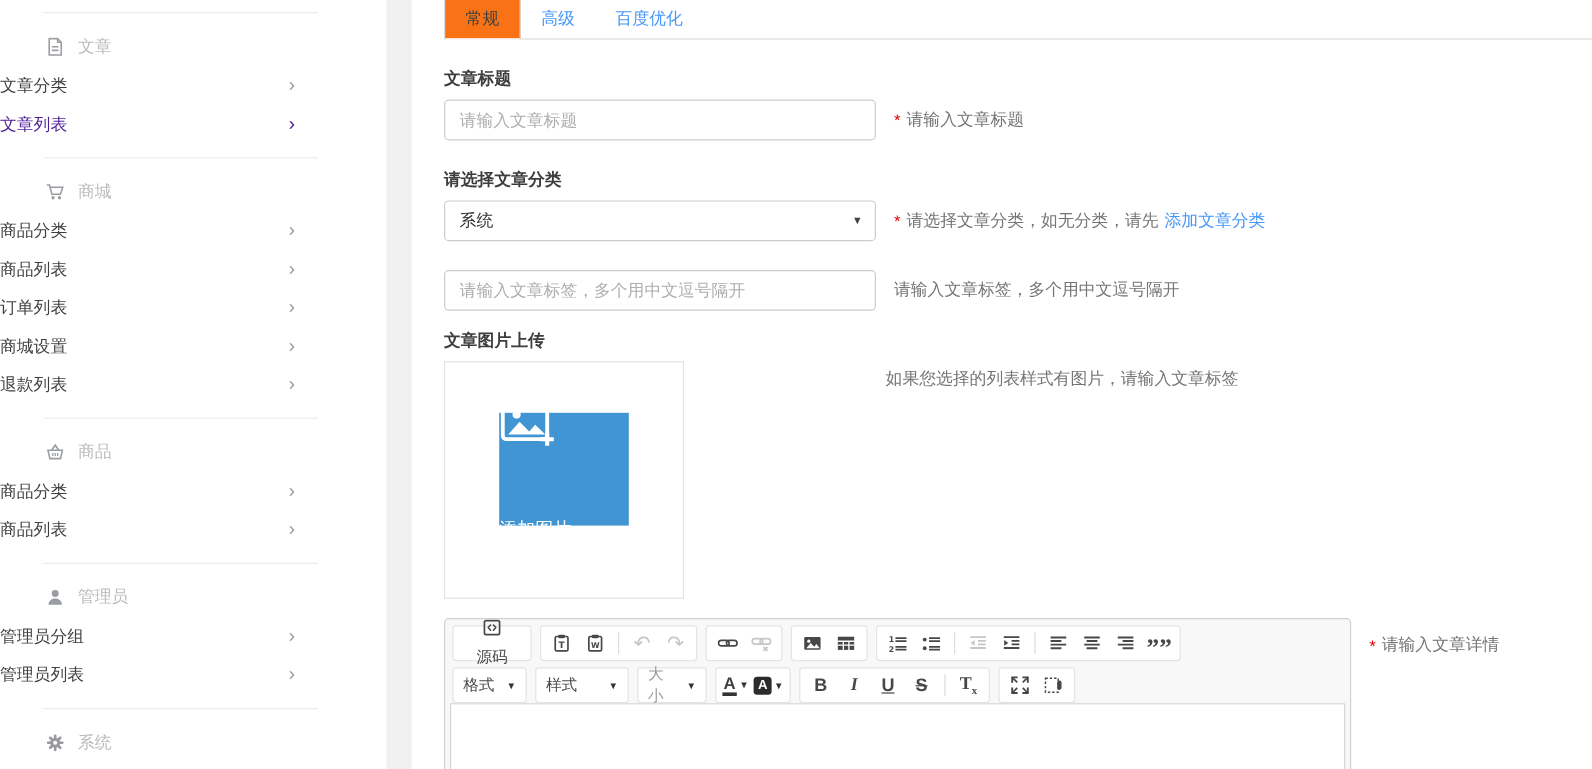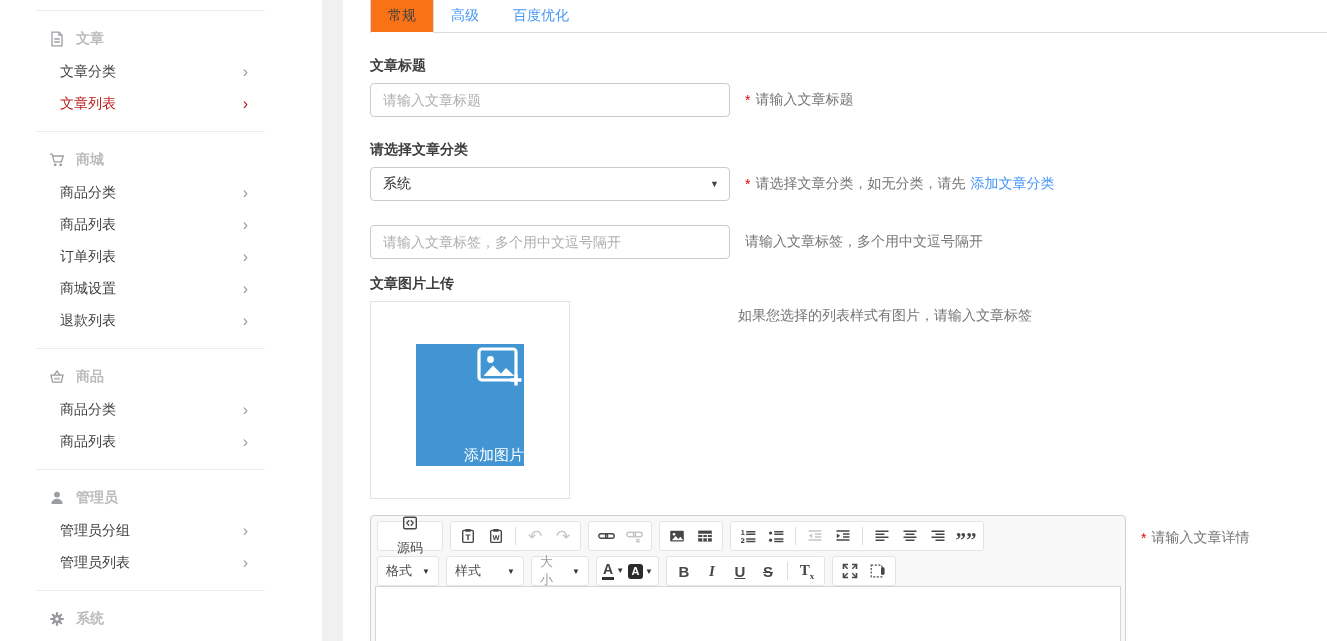--- a/index.html
+++ b/index.html
@@ -4,27 +4,27 @@
 <style>
   * { box-sizing: border-box; margin: 0; padding: 0; }
   html,body { width:1327px; height:641px; overflow:hidden; background:#fff;
     font-family:"Liberation Sans","DejaVu Sans",sans-serif; font-size:14px; color:#404040; }
   .layout { display:flex; width:1327px; height:641px; }
 
   
   .sidebar { width:322px; background:#fff; flex:none; padding-top:0; overflow:hidden; }
   .side-divider { border-top:1px solid #ececec; margin:11px 0 11px 36px; width:229px; }
   .side-divider.first { margin-top:10px; }
-  .side-header { height:34px; display:flex; align-items:center; padding-left:49px;
-    color:#bcbcbc; font-size:14px;font-weight:bold; }
+  .side-header { height:34px; display:flex; align-items:center; padding-left:38px;
+    color:#bcbcbc; font-size:14px; }
   .side-header .side-icon { width:18px; height:16px; margin-right:9px; display:inline-flex; }
   .side-item { height:32px; display:flex; align-items:center; justify-content:space-between;
-    padding-left:60px; padding-right:74px; color:#3f3f3f; cursor:pointer; }
+    padding-right:74px; color:#3f3f3f; cursor:pointer;font-family:Liberation Mono, monospace; }
   .side-item .side-chevron { color:#9b9b9b; font-size:16px; line-height:1; }
-  .side-item.active, .side-item.active .side-chevron { color:#b91c1c; }
+  .side-item.active, .side-item.active .side-chevron { color:#4c1d95; }
 
   .gutter { width:21px; background:#f0f0f0; flex:none; }
 
   
   .main { flex:1; padding-left:27px; overflow:hidden; }
   .tabs-row { display:flex; height:33px; border-bottom:1px solid #dcdcdc; }
   .tab { display:flex; align-items:center; padding:0 17px; font-size:14px; }
   .tab.active { background:#f97316; border-left:1px solid #dcdcdc; border-right:1px solid #dcdcdc;
     color:#404040; position:relative; }
   .tab.active::after { content:""; position:absolute; left:0; right:0; bottom:-1px; height:1px; background:#fff; }
@@ -43,22 +43,22 @@
     display:flex; align-items:center; justify-content:space-between; padding:0 10px 0 12px;
     cursor:pointer; color:#333; background:#fff; }
   .select-box .caret { font-size:9px; color:#444; }
   .hint { margin-left:15px; font-size:14px; color:#757575; display:flex; align-items:center; white-space:nowrap; }
   .hint .req { color:#e60000; margin-right:5px; font-size:14px; }
   .hint a, .hint .hlink { color:#4696f7; margin-left:5px; cursor:pointer; text-decoration:none; }
 
   
   .upload-box { width:200px; height:198px; border:1px solid #e3e3e3; background:#fff;
     display:flex; justify-content:center; align-items:flex-start; cursor:pointer; }
-  .upload-btn { margin-top:42px; width:108px; height:122px; background:#4195d3; color:#fff;
-    display:flex; flex-direction:column; align-items:flex-end; justify-content:center; cursor:pointer;gap:47px; }
+  .upload-btn { margin-top:42px; width:108px; height:94px; background:#4195d3; color:#fff;
+    display:flex; flex-direction:column; align-items:flex-start; justify-content:center; cursor:pointer;gap:47px; }
   .upload-btn .txt { font-size:15px; margin-top:6px; }
   .img-hint { margin-left:168px; margin-top:6px; }
   .detail-hint { margin-left:15px; margin-top:14px; }
 
   
   .editor { width:756px; border:1px solid #d1d1d1; border-radius:4px; background:#f8f8f8; overflow:hidden; }
   .tb-row { display:flex; align-items:center; padding:5px 6px 0 6px; gap:7px; }
   .tb-row:last-of-type { padding-bottom:5px; }
   .tb-group { background:#fff; border:1px solid #e4e4e4; border-radius:3px; height:30px;
     display:flex; align-items:center; padding:0 5px; gap:4px; }

